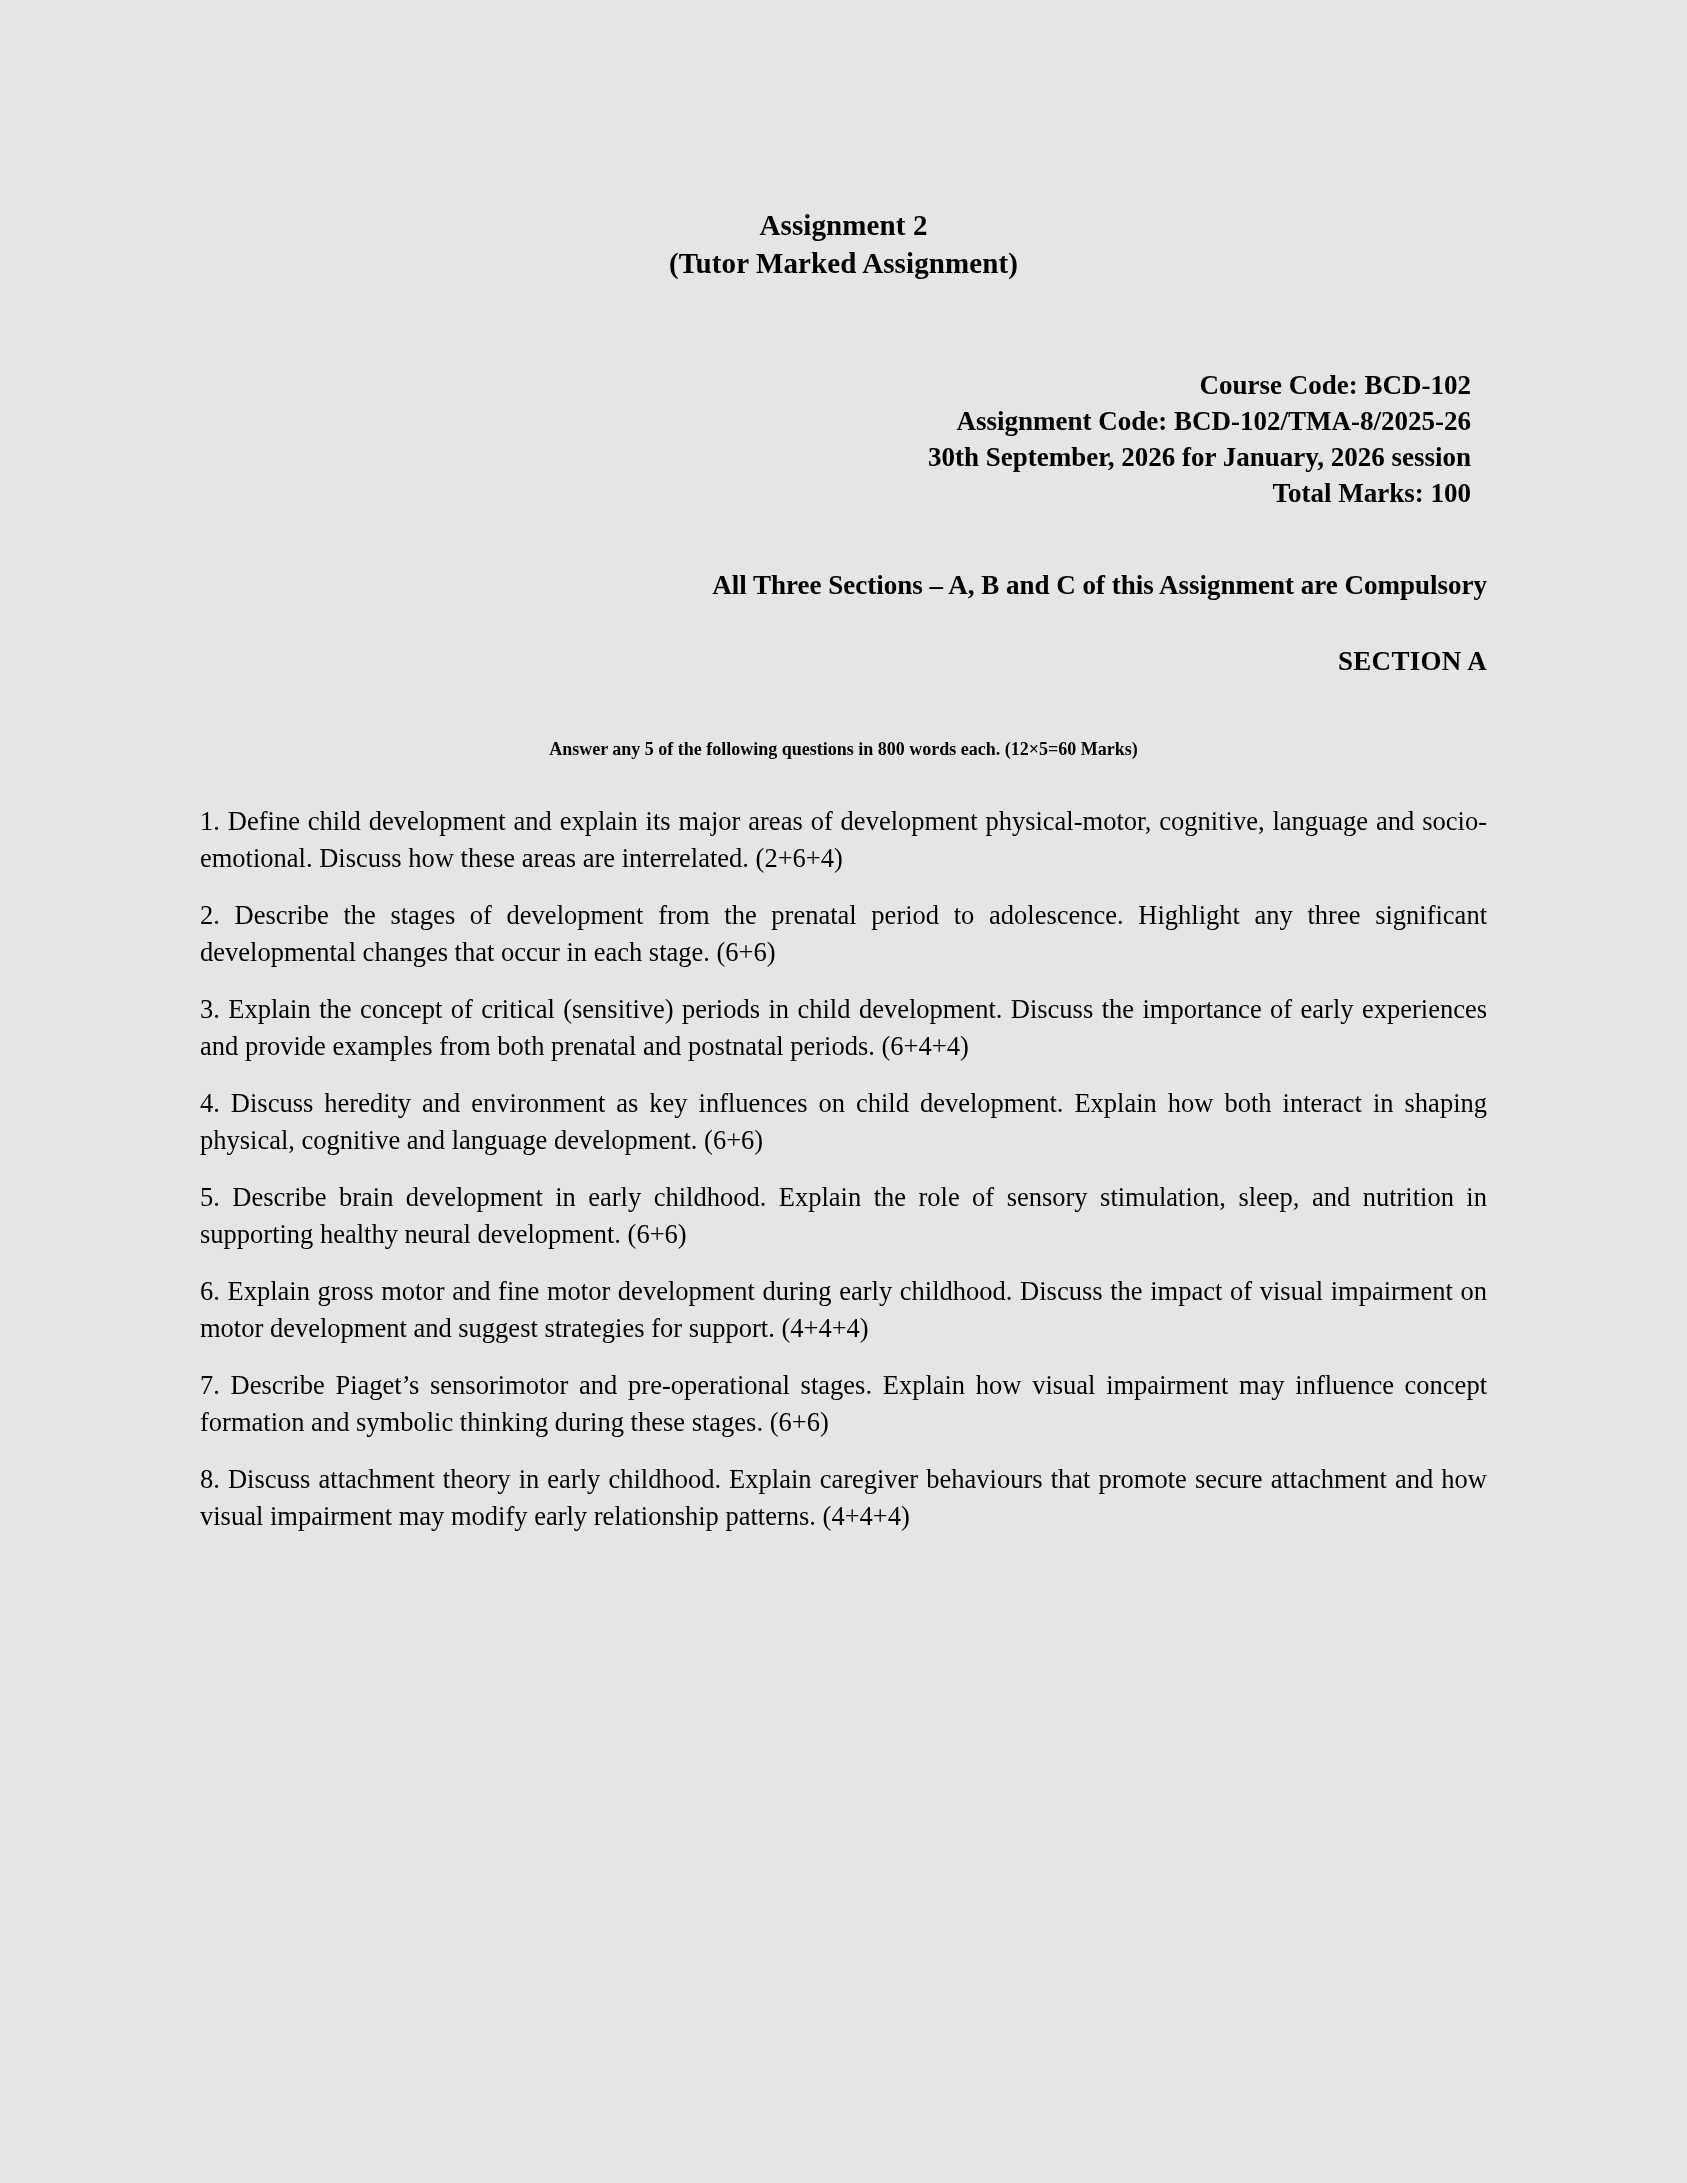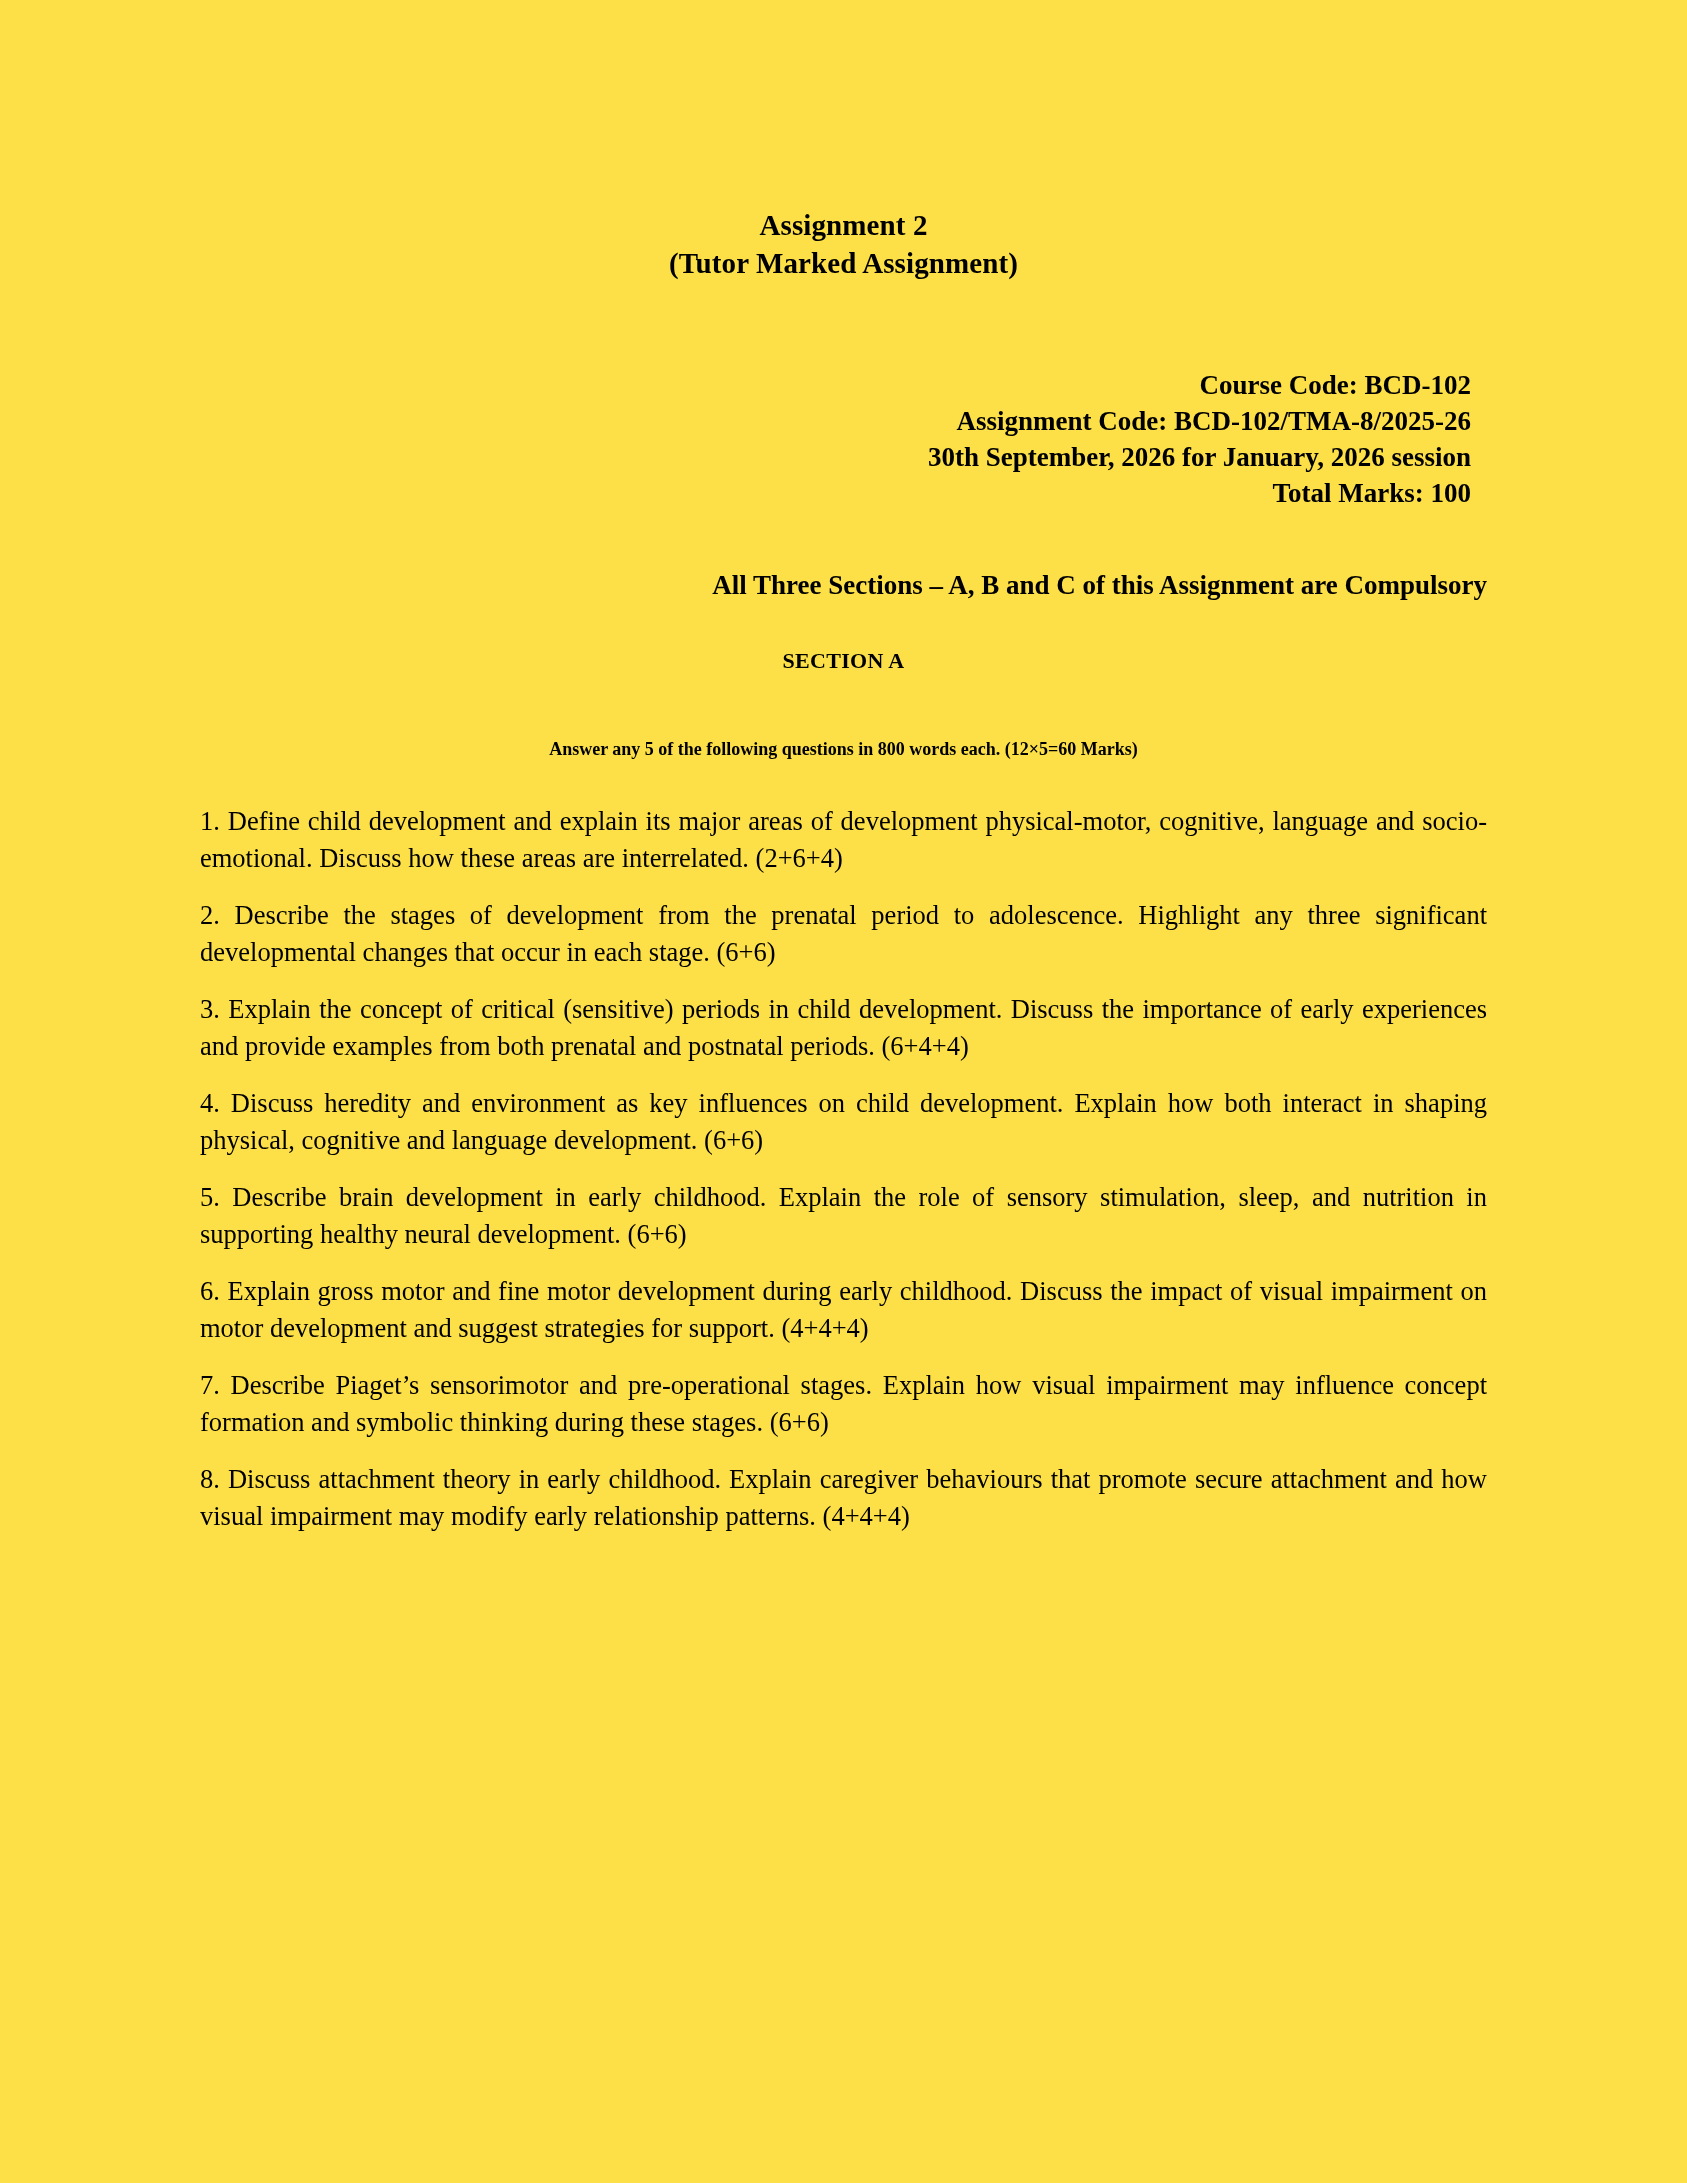--- a/index.html
+++ b/index.html
@@ -15,21 +15,21 @@
     -webkit-font-smoothing: antialiased;
   }
 
   .page {
     position: relative;
     width: 1687px;
     height: 2183px;
     box-sizing: border-box;
     padding: 0;
     overflow: hidden;
-    background: #fde047;
+    background: #e5e5e5;
   }
 
   .content {
     position: absolute;
     left: 200px;
     top: 0;
     width: 1287px;
   }
 
   
@@ -64,23 +64,23 @@
   .compulsory-line {
     text-align: right;
     font-weight: bold;
     font-size: 27px;
     line-height: 36px;
     margin: 0;
     padding-top: 40px;
   }
 
   .section-heading {
-    text-align: center;
+    text-align: right;
     font-weight: bold;
-    font-size: 22px;
+    font-size: 27px;
     line-height: 36px;
     margin: 0;
     padding-top: 40px;
     letter-spacing: 0.3px;
   }
 
   .instruction-line {
     text-align: center;
     font-weight: bold;
     font-size: 18px;

